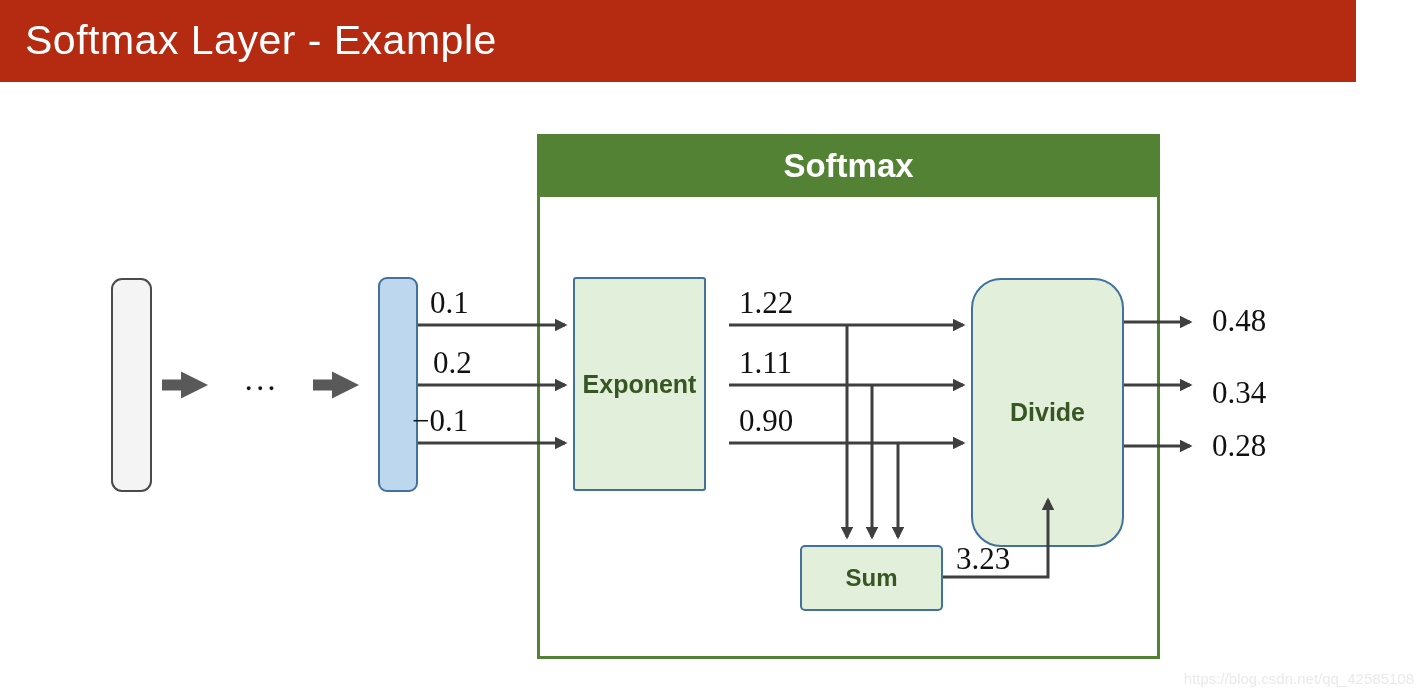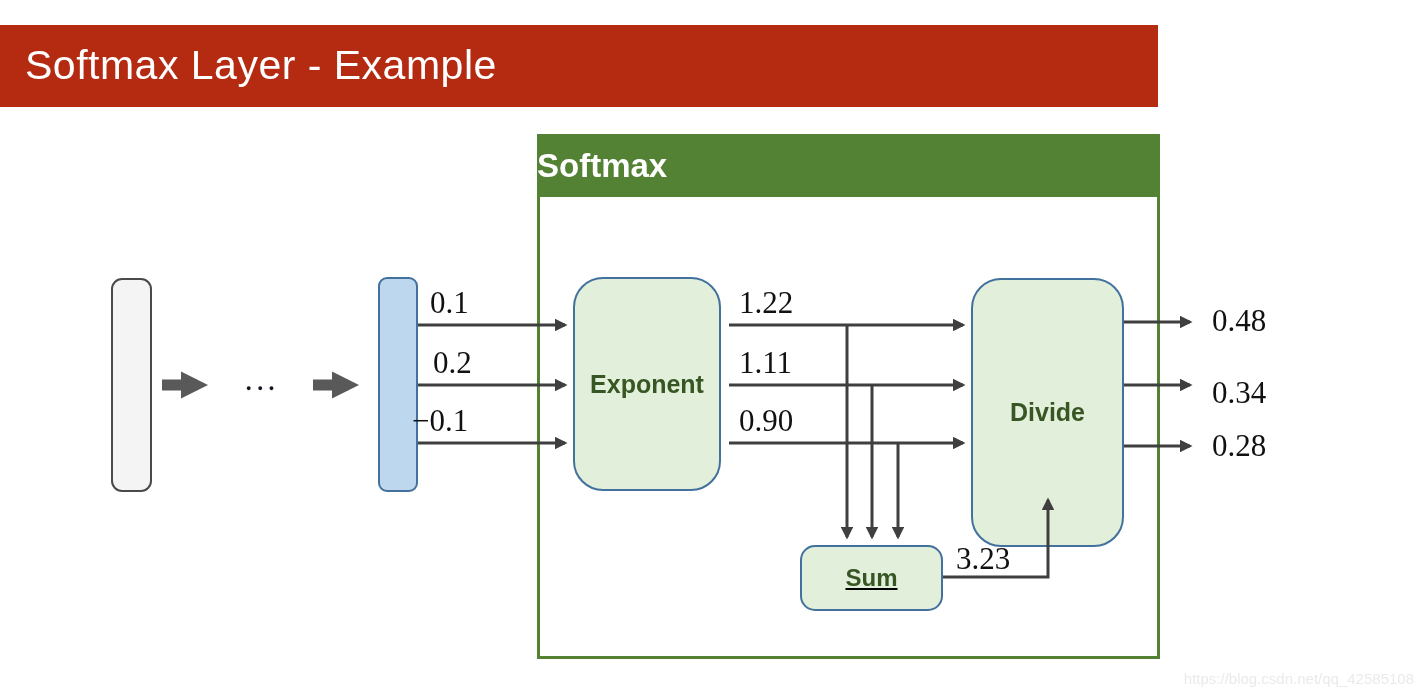--- a/index.html
+++ b/index.html
@@ -19,23 +19,22 @@
   html,body{margin:0;padding:0;background:#ffffff;}
   .slide{
     position:relative;
     width:1422px;height:699px;
     background:#ffffff;
     overflow:hidden;
     font-family:"Liberation Sans",sans-serif;
   }
   
   .banner{
-    position:absolute;left:0;top:0;width:1158px;height:82px;
+    position:absolute;left:0;top:0;width:1356px;height:82px;
     background:var(--c-banner);
-    margin-top:25px;
   }
   .banner h1{
     margin:0;padding:0 0 0 25px;
     line-height:80px;font-size:41px;font-weight:400;
     color:#ffffff;letter-spacing:0.5px;
   }
   
   .bar{position:absolute;box-sizing:border-box;z-index:1;}
   .gray-bar{
     left:111px;top:278px;width:41px;height:214px;
@@ -51,40 +50,40 @@
   }
   
   .softmax-box{
     position:absolute;left:537px;top:134px;width:623px;height:525px;
     box-sizing:border-box;border:3px solid var(--c-green);
     background:transparent;z-index:0;
   }
   .softmax-header{
     position:absolute;left:537px;top:134px;width:623px;height:63px;
     background:var(--c-green);
-    display:flex;align-items:center;justify-content:flex-start;
+    display:flex;align-items:center;justify-content:center;
     z-index:1;
   }
   .softmax-header span{
     color:#ffffff;font-size:33px;font-weight:700;
   }
   
   .node{
     position:absolute;box-sizing:border-box;z-index:1;
     background:var(--c-node_fill);
     border:2px solid var(--c-node_border);
     display:flex;align-items:center;justify-content:center;
   }
   .node span{
     color:var(--c-label_green);
     font-weight:700;font-size:25px;
   }
-  .node-exponent{left:573px;top:277px;width:148px;height:214px;border-radius:30px;}
+  .node-exponent{left:573px;top:277px;width:133px;height:214px;border-radius:3px;}
   .node-divide  {left:971px;top:278px;width:153px;height:269px;border-radius:30px;}
-  .node-sum     {left:800px;top:545px;width:143px;height:66px;border-radius:15px;text-decoration:underline;}
+  .node-sum     {left:800px;top:545px;width:143px;height:66px;border-radius:5px;}
   .node-sum span{font-size:24px;}
   
   .wires{position:absolute;left:0;top:0;z-index:2;pointer-events:none;}
   
   .num{
     position:absolute;z-index:3;
     font-family:"Liberation Serif",serif;
     font-size:31px;line-height:34px;color:var(--c-number);
     white-space:nowrap;
   }

